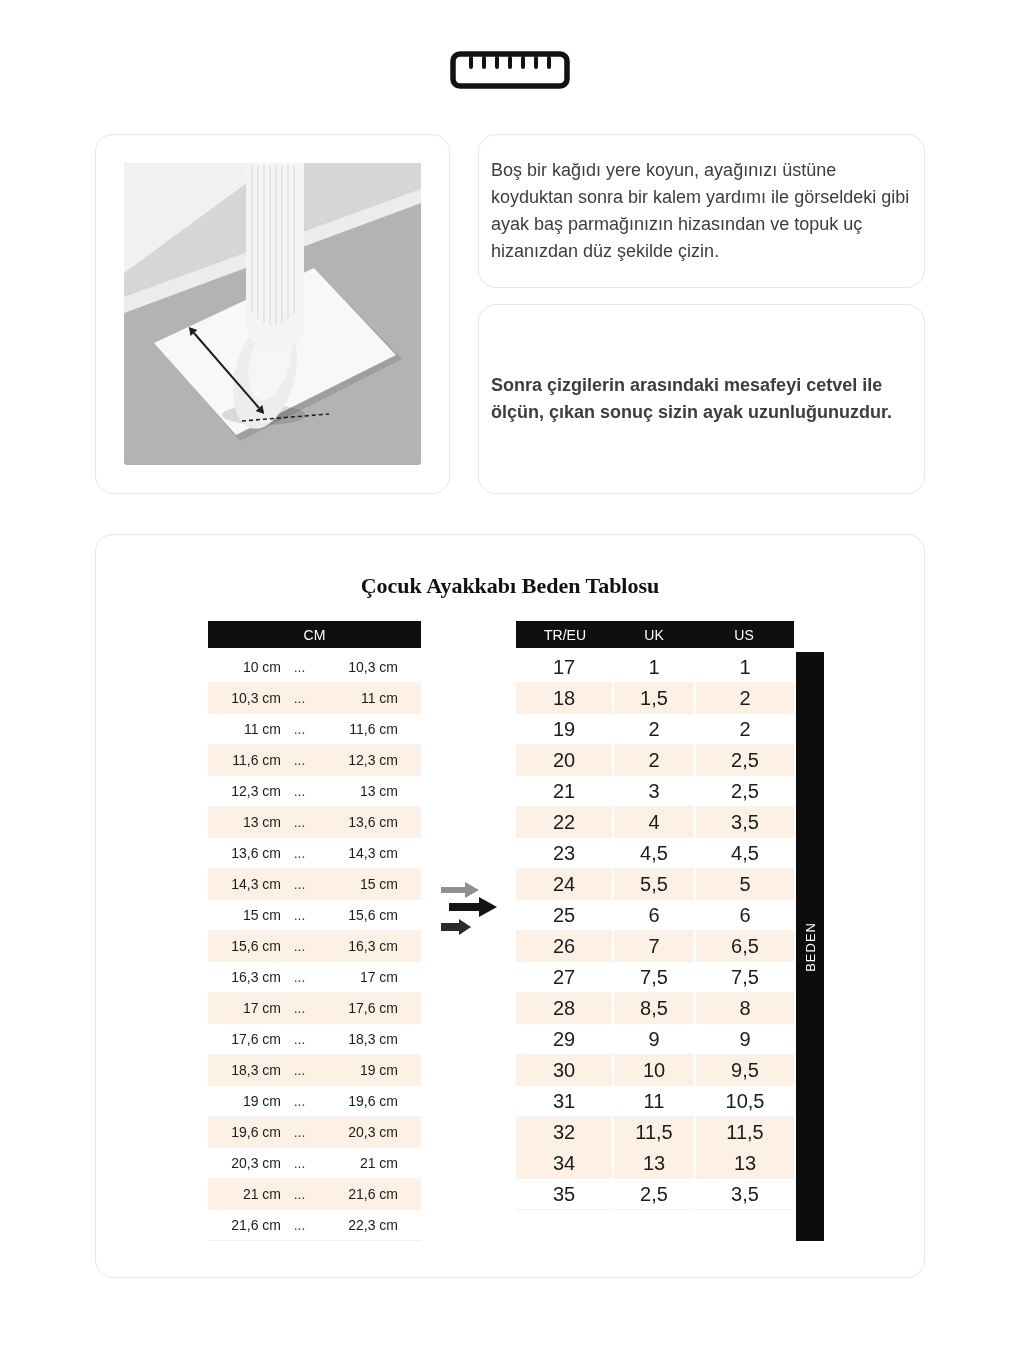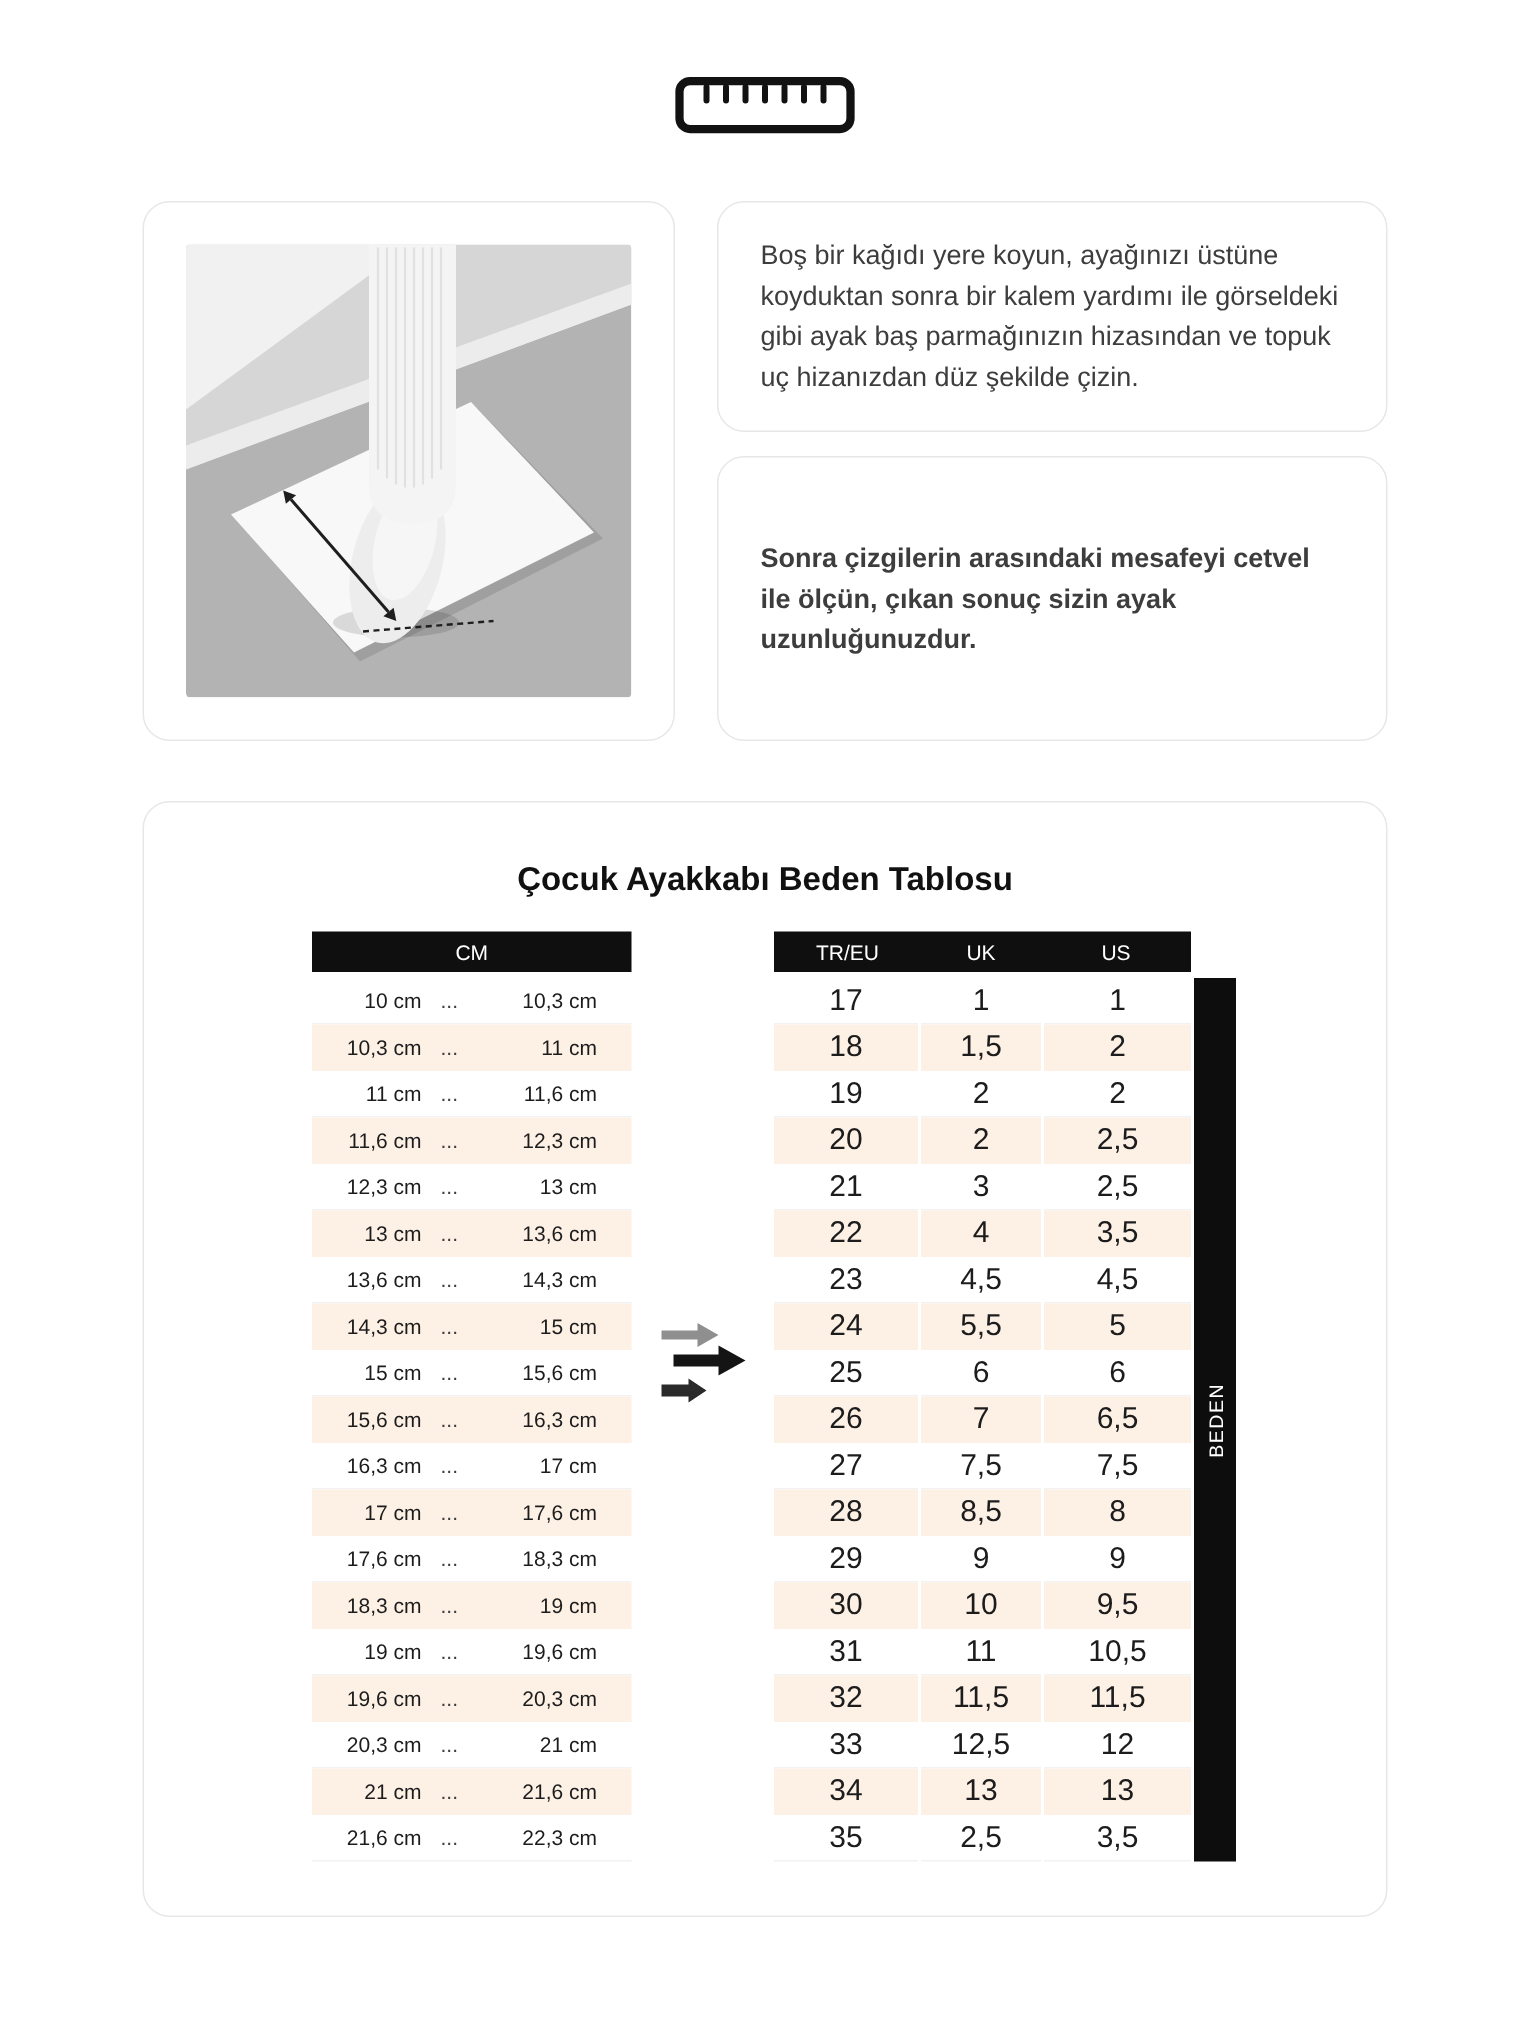--- a/index.html
+++ b/index.html
@@ -32,36 +32,37 @@
     border-radius: 18px;
   }
 
   .top-section { display: flex; gap: 28px; margin: 44px 95px 0 95px; }
   .photo-card { flex: none; width: 355px; height: 360px; padding: 28px; }
   .photo { width: 100%; height: 100%; overflow: hidden; border-radius: 3px; }
   .photo svg { display: block; }
 
   .right-col { flex: 1; display: flex; flex-direction: column; gap: 16px; height: 360px; }
   .text-card {
-    padding: 22px 28px;
+    padding: 22px 12px;
     font-size: 18px;
     line-height: 1.5;
     color: #3d3d3d;
   }
   .text-card p { margin: 0; }
   .text-card.grow { flex: 1; display: flex; align-items: center; font-weight: bold; }
 
   
   .table-card { margin: 40px 95px 0 95px; padding: 38px 0 36px 0; }
   .table-title {
     text-align: center;
     font-size: 22px;
     font-weight: bold;
     color: #111;
     margin: 0 0 22px 0;
+    font-family: Liberation Serif, serif;
   }
 
   .tables { display: flex; align-items: flex-start; padding-left: 112px; }
 
   .thead {
     background: #0f0f0f;
     color: #ffffff;
     height: 27px;
     font-size: 14px;
     display: flex;
@@ -407,25 +408,20 @@
             <div class="size-row">
               <span class="cell">31</span>
               <span class="cell">11</span>
               <span class="cell">10,5</span>
             </div>
             <div class="size-row alt">
               <span class="cell">32</span>
               <span class="cell">11,5</span>
               <span class="cell">11,5</span>
             </div>
-            <div class="size-row">
-              <span class="cell">33</span>
-              <span class="cell">12,5</span>
-              <span class="cell">12</span>
-            </div>
             <div class="size-row alt">
               <span class="cell">34</span>
               <span class="cell">13</span>
               <span class="cell">13</span>
             </div>
             <div class="size-row">
               <span class="cell">35</span>
               <span class="cell">2,5</span>
               <span class="cell">3,5</span>
             </div>

